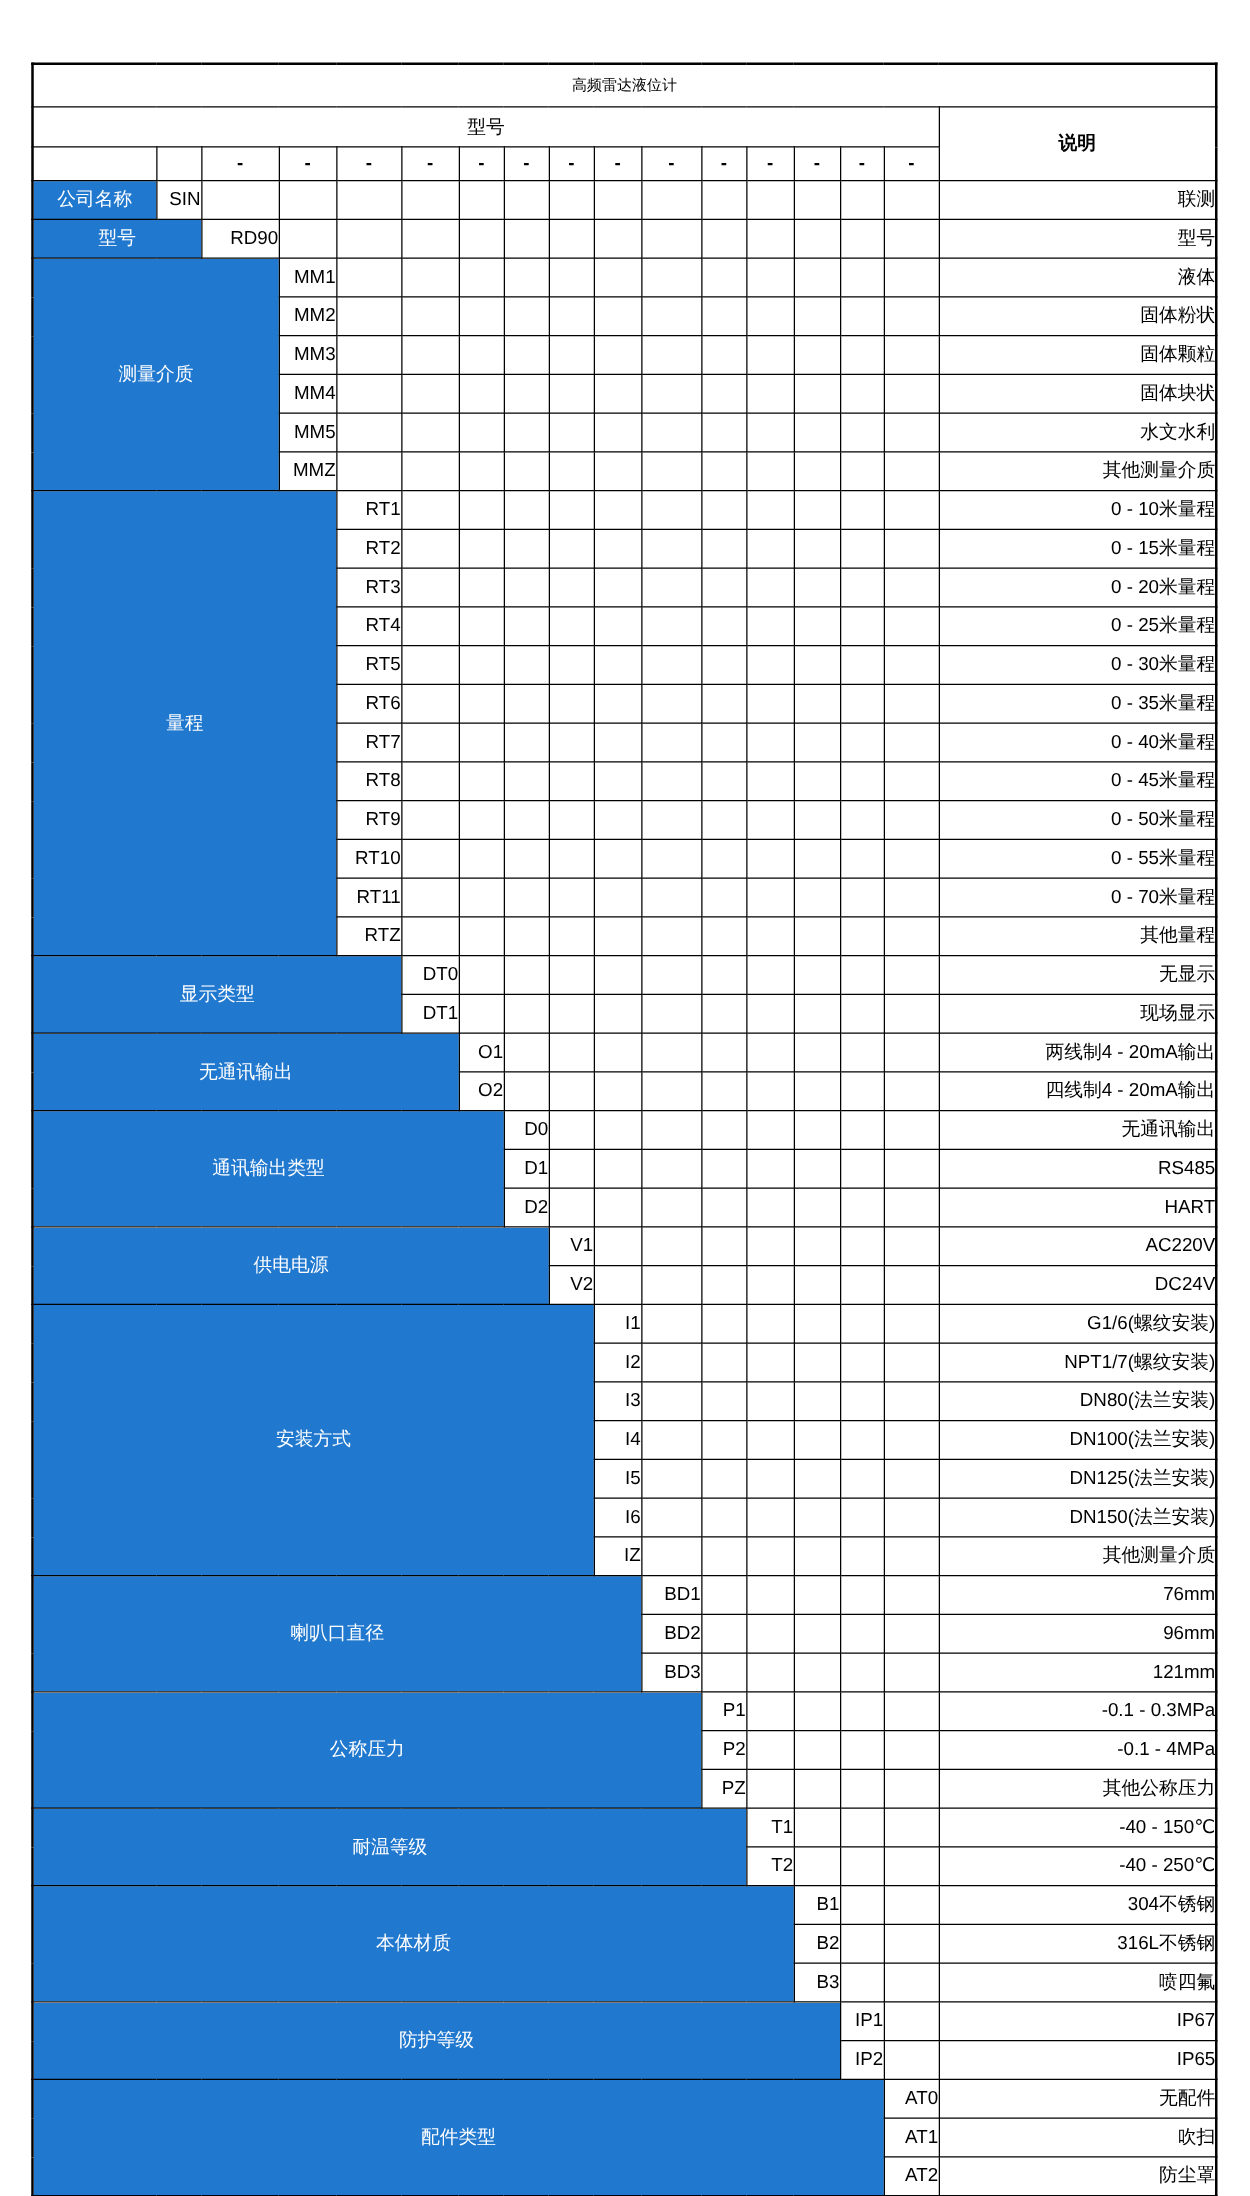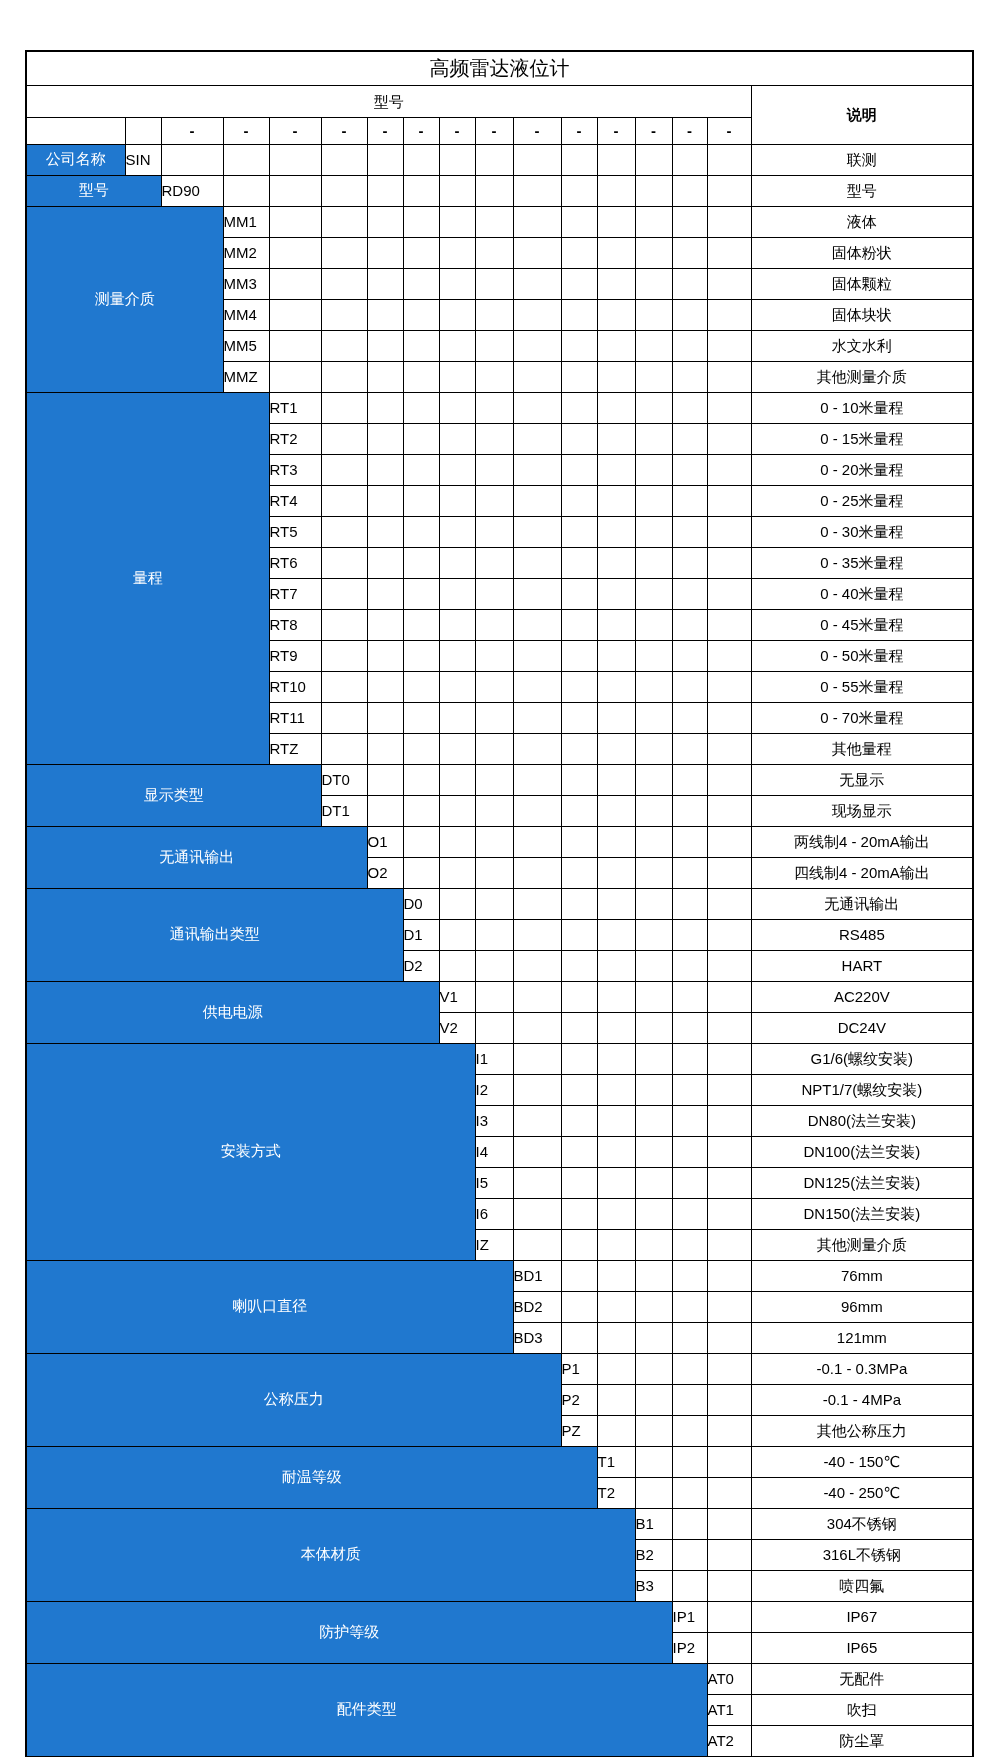--- a/index.html
+++ b/index.html
@@ -15,28 +15,28 @@
   table.sel td {
     border: 1px solid var(--grid);
     height: 30px;
     padding: 0;
     font-size: 15px;
     line-height: 1.15;
     overflow: hidden;
     white-space: nowrap;
     vertical-align: middle;
   }
-  tr.title-row td { height: 33px; font-size: 20px; text-align: center; }
+  tr.title-row td { height: 33px; font-size: 12px; text-align: center; }
   tr.model-row td { height: 31px; text-align: center; }
   tr.dash-row td { height: 26px; }
   td.dash { text-align: center; font-weight: bold; }
   td.desc-header { text-align: center; font-weight: bold; }
-  td.cat { background: var(--accent); color: var(--text-on-accent); text-align: center; font-family: Liberation Serif, serif; }
-  td.code { text-align: left; padding-left: 3px; }
-  td.desc { text-align: center; }
+  td.cat { background: var(--accent); color: var(--text-on-accent); text-align: center; }
+  td.code { text-align: right; padding-left: 3px; }
+  td.desc { text-align: right; }
 </style>
 </head>
 <body>
 
 <div class="page">
   <table class="sel">
     <colgroup>
       <col style="width:99px">
         <col style="width:36px">
         <col style="width:62px">

